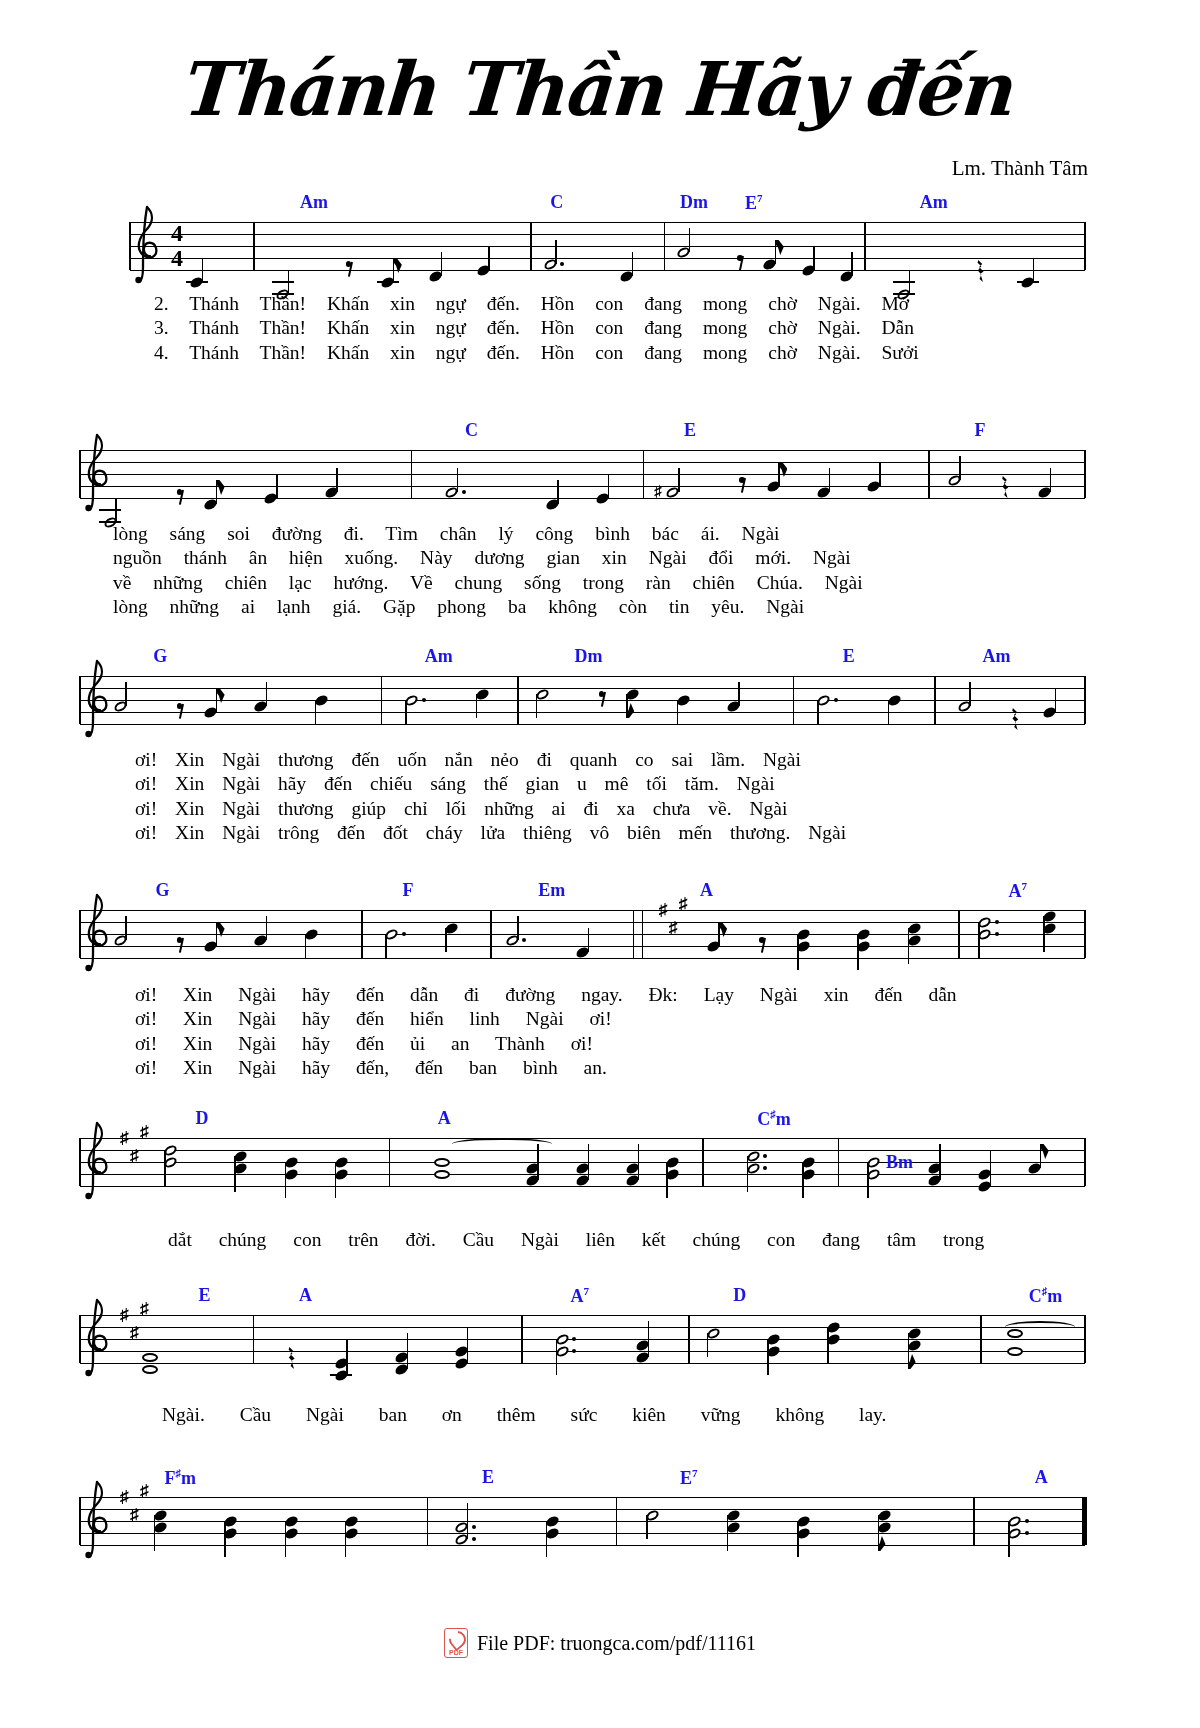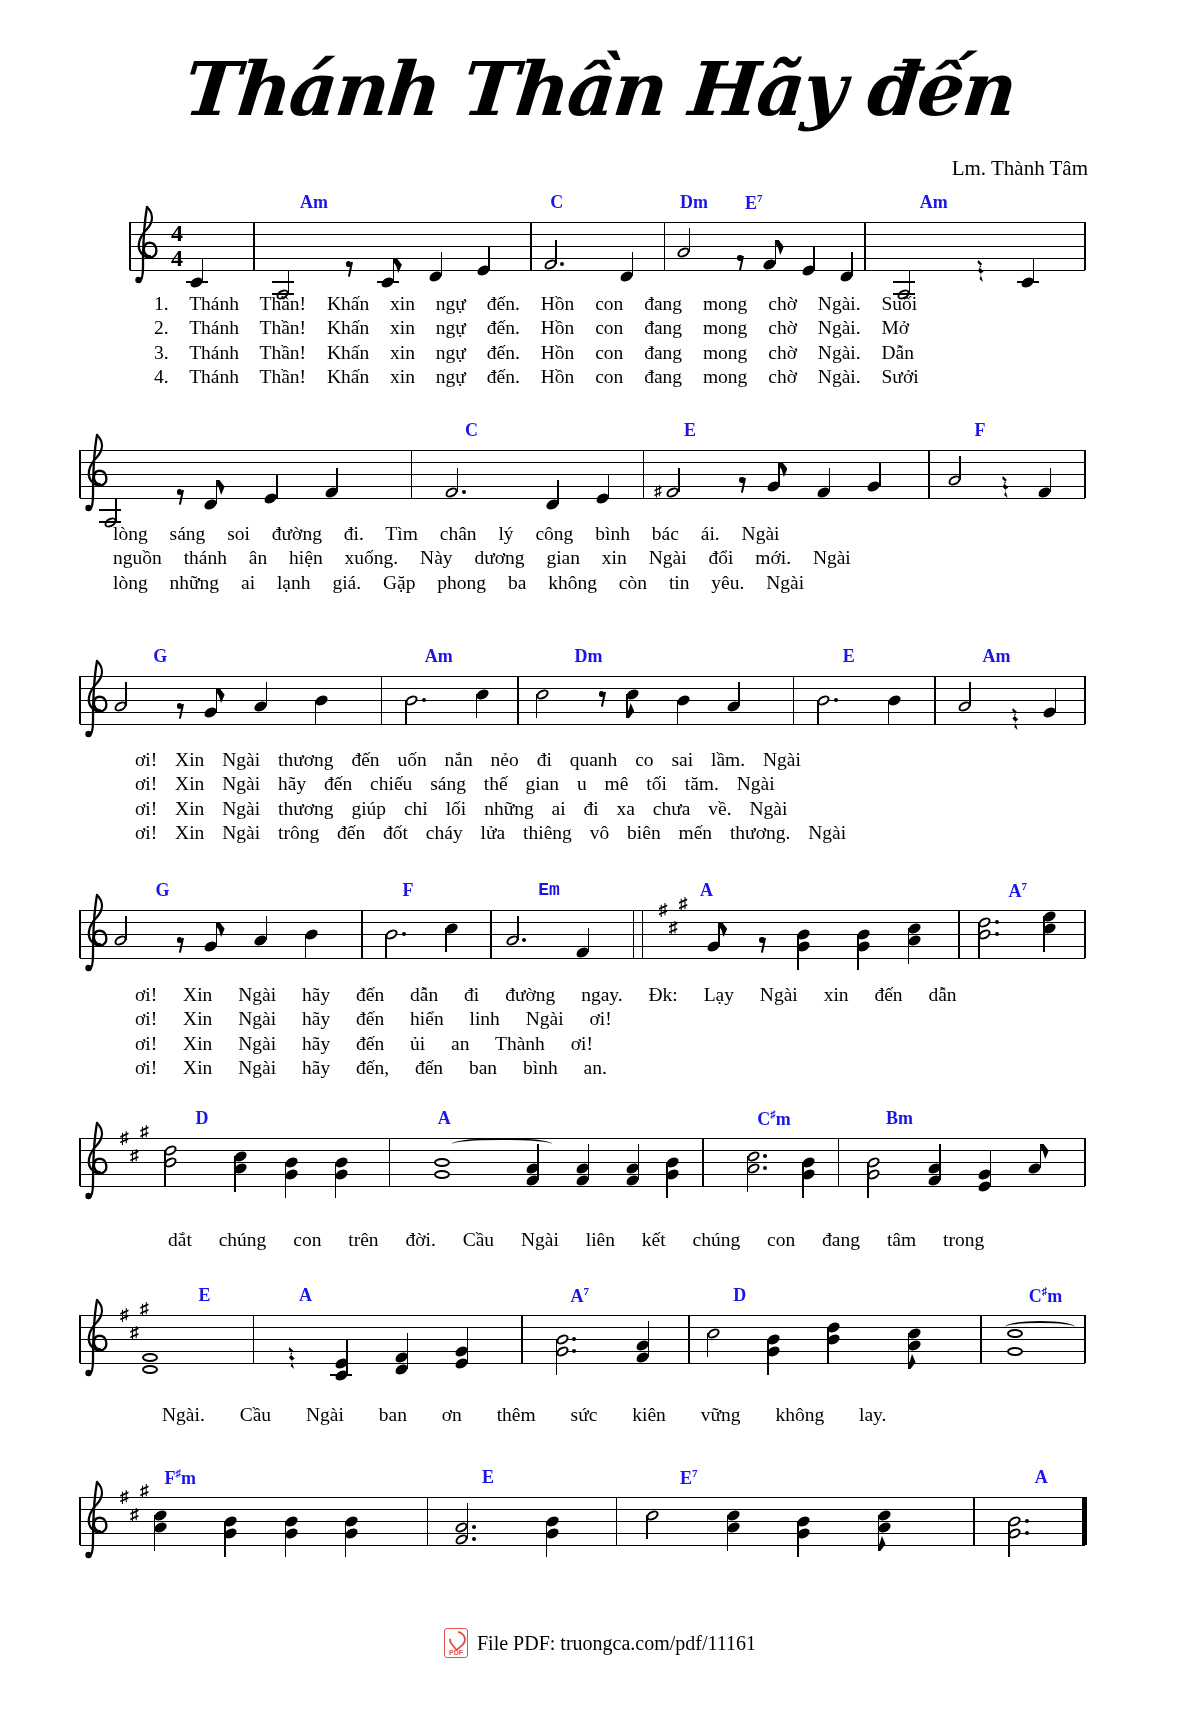--- a/index.html
+++ b/index.html
@@ -376,21 +376,21 @@
         <path d="M15 3 C12 20 11 40 11 63 C11 73 10 77 7 78" fill="none" stroke="#000" stroke-width="2.3" stroke-linecap="round"></path>
         <circle cx="6.5" cy="76" r="3.2" fill="#000"></circle>
       </svg>
       <div class="ks" style="left: 57.2%;">
         <div class="sharp" style="left: 4px; top: -9px;">♯</div>
         <div class="sharp" style="left: 14px; top: 9px;">♯</div>
         <div class="sharp" style="left: 24px; top: -15px;">♯</div>
       </div>
       <div class="chord" style="left: 7.5%;">G</div>
       <div class="chord" style="left: 32.1%;">F</div>
-      <div class="chord" style="left: 45.6%; font-family: Liberation Mono, monospace;">Em</div>
+      <div class="chord" style="left: 45.6%;">Em</div>
       <div class="chord" style="left: 61.7%;">A</div>
       <div class="chord" style="left: 92.4%;">A<sup>7</sup></div>
       <div class="note" style="left: 4%;">
         <div class="head open" style="top: 26px;"></div>
         <div class="stem" style="left: 5px; top: 6px; height: 24px;"></div>
       </div>
       <div class="note" style="left: 10%;">
         <div class="r8" style="top: 26px;"></div>
       </div>
       <div class="note" style="left: 13%;">
@@ -477,21 +477,21 @@
         <circle cx="6.5" cy="76" r="3.2" fill="#000"></circle>
       </svg>
       <div class="ks">
         <div class="sharp" style="left: 40px; top: -9px;">♯</div>
         <div class="sharp" style="left: 50px; top: 9px;">♯</div>
         <div class="sharp" style="left: 60px; top: -15px;">♯</div>
       </div>
       <div class="chord" style="left: 11.5%;">D</div>
       <div class="chord" style="left: 35.6%;">A</div>
       <div class="chord" style="left: 67.4%;">C<sup>♯</sup>m</div>
-      <div class="chord" style="left: 80.2%;">Bm</div>
+      <div class="chord" style="left: 80.2%; margin-top: 44px;">Bm</div>
       <div class="note" style="left: 9%;">
         <div class="head open" style="top: 8px;"></div>
         <div class="head open" style="top: 20px;"></div>
         <div class="stem" style="left: -6.5px; top: 12px; height: 36px;"></div>
       </div>
       <div class="note" style="left: 16%;">
         <div class="head filled" style="top: 14px;"></div>
         <div class="head filled" style="top: 26px;"></div>
         <div class="stem" style="left: -6.5px; top: 18px; height: 36px;"></div>
       </div>
@@ -736,28 +736,28 @@
       <div class="note" style="left: 93%;">
         <div class="head open" style="top: 20px;"></div>
         <div class="dot" style="top: 22px;"></div>
         <div class="head open" style="top: 32px;"></div>
         <div class="dot" style="top: 34px;"></div>
         <div class="stem" style="left: -6.5px; top: 24px; height: 36px;"></div>
       </div>
     </div>
 
   <div class="lyrics lb1">
-    <div class="lline">1. Thánh Thần! Khấn xin ngự đến. Hồn con đang mong chờ Ngài. Suối</div>
     <div class="lline">2. Thánh Thần! Khấn xin ngự đến. Hồn con đang mong chờ Ngài. Mở</div>
     <div class="lline">3. Thánh Thần! Khấn xin ngự đến. Hồn con đang mong chờ Ngài. Dẫn</div>
     <div class="lline">4. Thánh Thần! Khấn xin ngự đến. Hồn con đang mong chờ Ngài. Sưởi</div>
   </div>
   <div class="lyrics lb2">
     <div class="lline">lòng sáng soi đường đi. Tìm chân lý công bình bác ái. Ngài</div>
     <div class="lline">nguồn thánh ân hiện xuống. Này dương gian xin Ngài đổi mới. Ngài</div>
+    <div class="lline">về những chiên lạc hướng. Về chung sống trong ràn chiên Chúa. Ngài</div>
     <div class="lline">lòng những ai lạnh giá. Gặp phong ba không còn tin yêu. Ngài</div>
   </div>
   <div class="lyrics lb3">
     <div class="lline">ơi! Xin Ngài thương đến uốn nắn nẻo đi quanh co sai lầm. Ngài</div>
     <div class="lline">ơi! Xin Ngài hãy đến chiếu sáng thế gian u mê tối tăm. Ngài</div>
     <div class="lline">ơi! Xin Ngài thương giúp chỉ lối những ai đi xa chưa về. Ngài</div>
     <div class="lline">ơi! Xin Ngài trông đến đốt cháy lửa thiêng vô biên mến thương. Ngài</div>
   </div>
   <div class="lyrics lb4">
     <div class="lline">ơi! Xin Ngài hãy đến dẫn đi đường ngay. Đk: Lạy Ngài xin đến dẫn</div>

